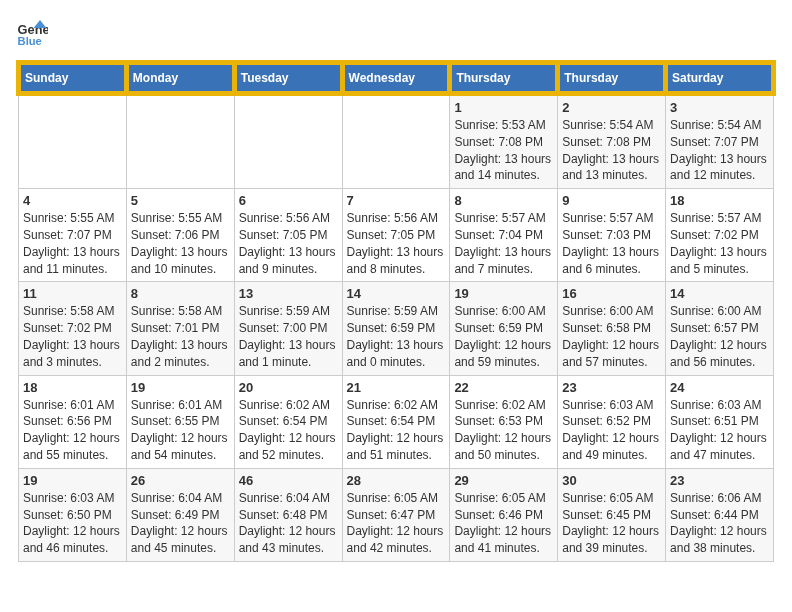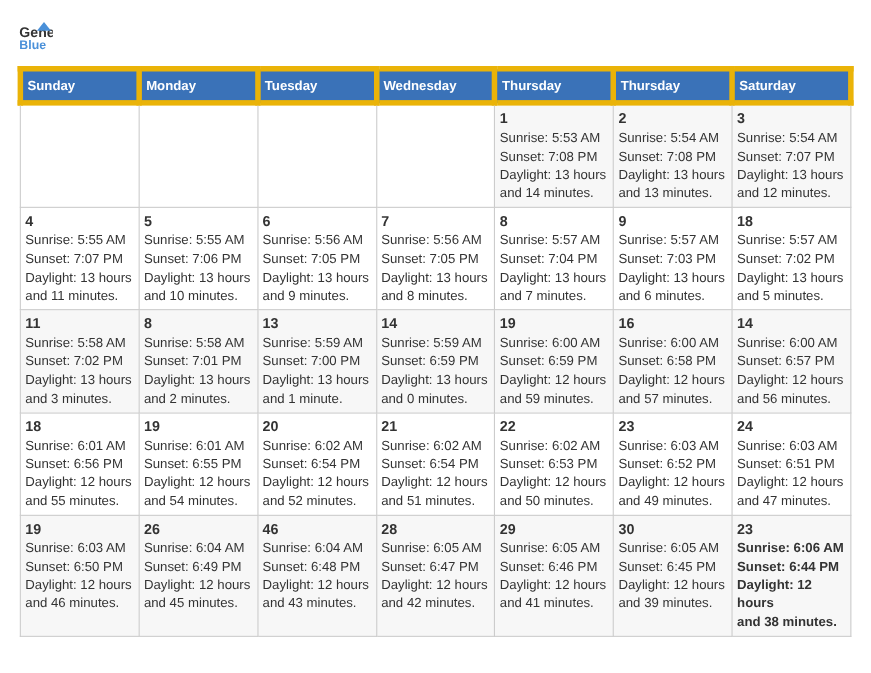--- a/index.html
+++ b/index.html
@@ -327,20 +327,20 @@
         </td>
         <td>
           <span class="day-number">30</span>
           <div class="day-info" style="white-space: pre-line;">Sunrise: 6:05 AM
 Sunset: 6:45 PM
 Daylight: 12 hours
 and 39 minutes.</div>
         </td>
         <td>
           <span class="day-number">23</span>
-          <div class="day-info" style="white-space: pre-line; font-weight: bold;">Sunrise: 6:06 AM
+          <div class="day-info" style="white-space: pre-line;">Sunrise: 6:06 AM
 Sunset: 6:44 PM
 Daylight: 12 hours
 and 38 minutes.</div>
         </td>
       </tr>
     </tbody>
 </table>
 
 </body></html>

